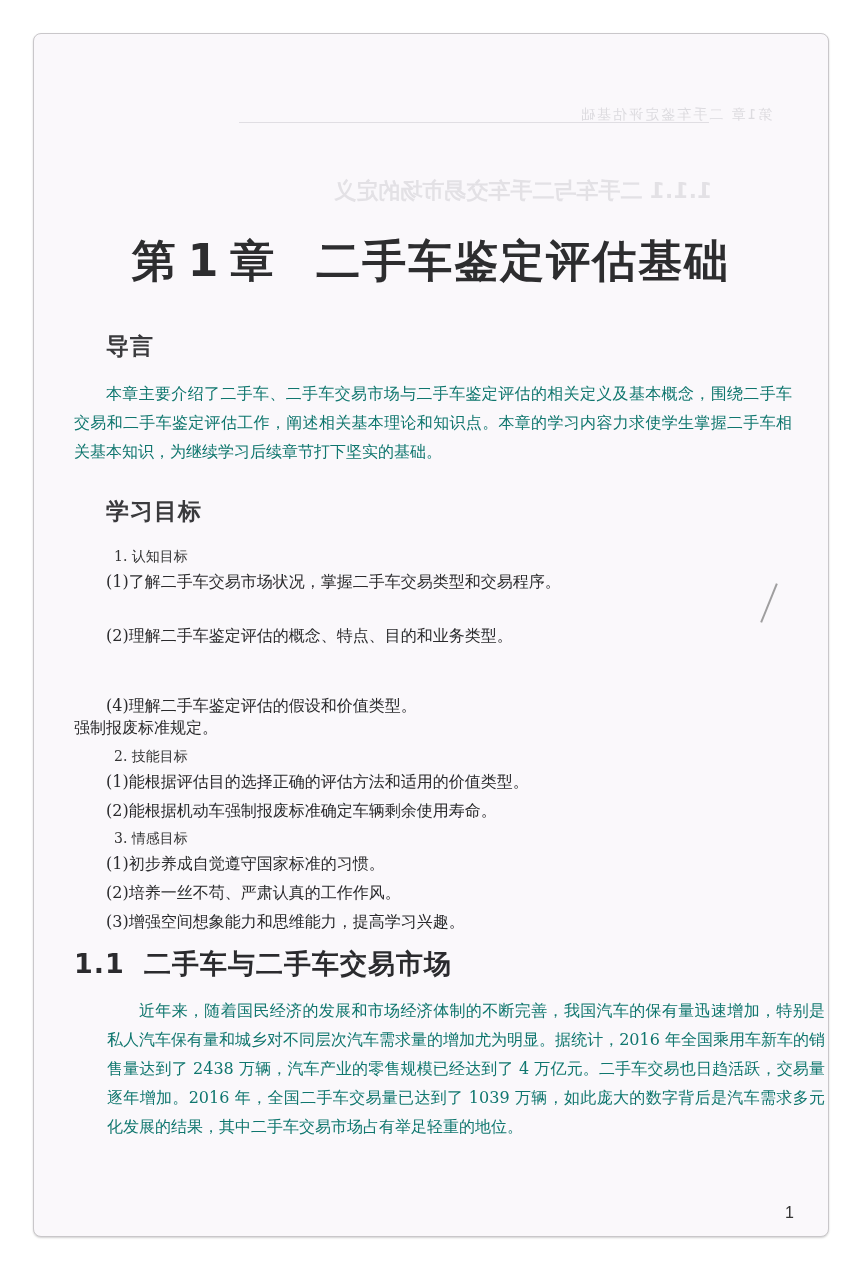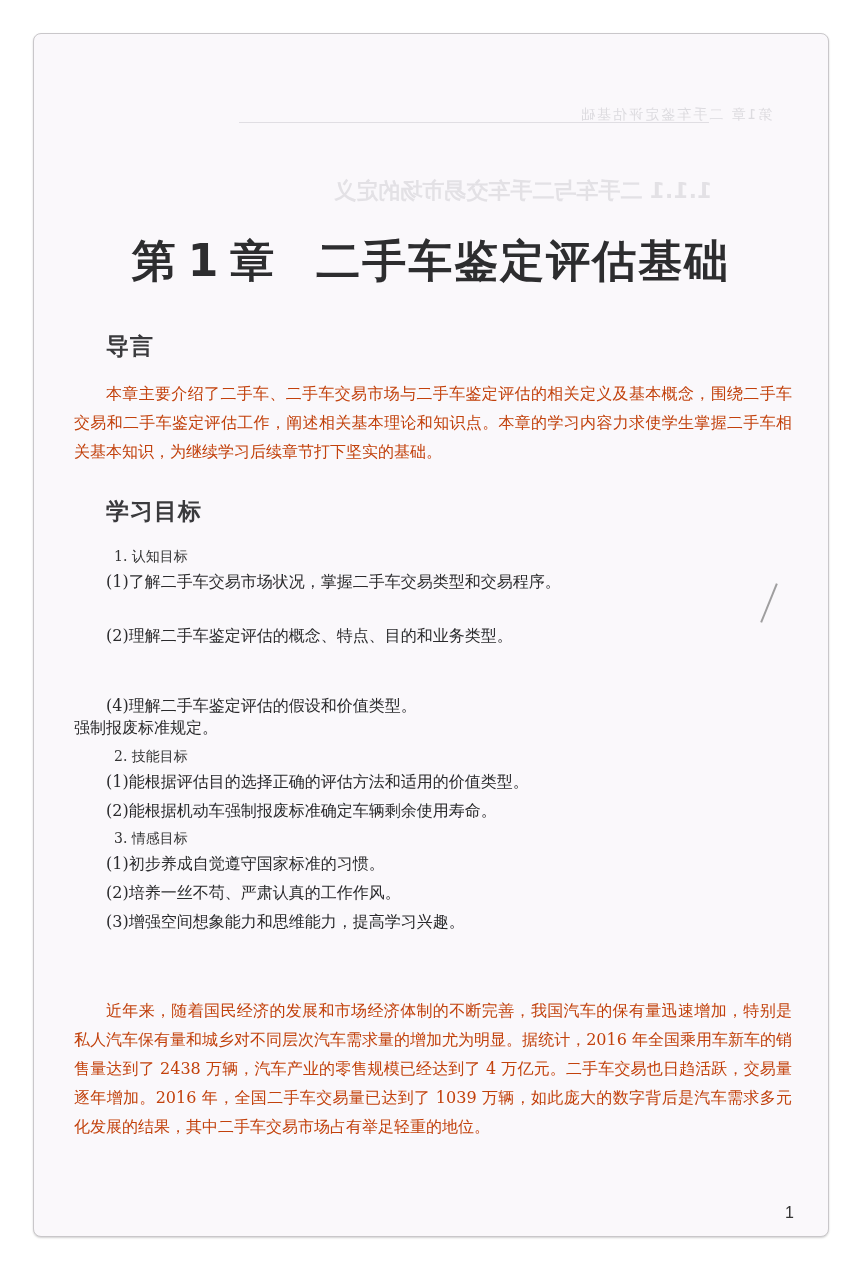--- a/index.html
+++ b/index.html
@@ -88,21 +88,21 @@
       white-space: nowrap;
     }
     .h-section .sec-num { display: inline-block; width: 70px; }
 
     .body-text {
       position: absolute;
       left: 40px;
       width: 718px;
       font-family: "DejaVu Serif", serif;
       font-size: 16px;
-      color: #c2410c;
+      color: #0f766e;
       line-height: 29px;
       text-align: justify;
     }
     .para { text-indent: 32px; margin: 0; }
 
     .goal-line {
       position: absolute;
       left: 72px;
       font-family: "DejaVu Serif", serif;
       font-size: 16px;
@@ -174,19 +174,22 @@
   <div class="goal-line" style="top:738px;">(1)能根据评估目的选择正确的评估方法和适用的价值类型。</div>
   <div class="goal-line" style="top:767px;">(2)能根据机动车强制报废标准确定车辆剩余使用寿命。</div>
 
   <div class="goal-cat" style="top:796px;">3. 情感目标</div>
   <div class="goal-line" style="top:820px;">(1)初步养成自觉遵守国家标准的习惯。</div>
   <div class="goal-line" style="top:849px;">(2)培养一丝不苟、严肃认真的工作作风。</div>
   <div class="goal-line" style="top:878px;">(3)增强空间想象能力和思维能力，提高学习兴趣。</div>
 
   <div class="pen-mark"></div>
 
+  <div class="h-section" style="left:40px; top:912px;">
+    <span class="sec-num">1.1</span><span>二手车与二手车交易市场</span>
+  </div>
 
-  <div class="body-text" style="top:962px;">
+  <div class="body-text" style="top:962px;margin-left:33px;">
     <p class="para">近年来，随着国民经济的发展和市场经济体制的不断完善，我国汽车的保有量迅速增加，特别是私人汽车保有量和城乡对不同层次汽车需求量的增加尤为明显。据统计，2016 年全国乘用车新车的销售量达到了 2438 万辆，汽车产业的零售规模已经达到了 4 万亿元。二手车交易也日趋活跃，交易量逐年增加。2016 年，全国二手车交易量已达到了 1039 万辆，如此庞大的数字背后是汽车需求多元化发展的结果，其中二手车交易市场占有举足轻重的地位。</p>
   </div>
 
   <div class="page-number">1</div>
 </div>
 
 </body></html>

